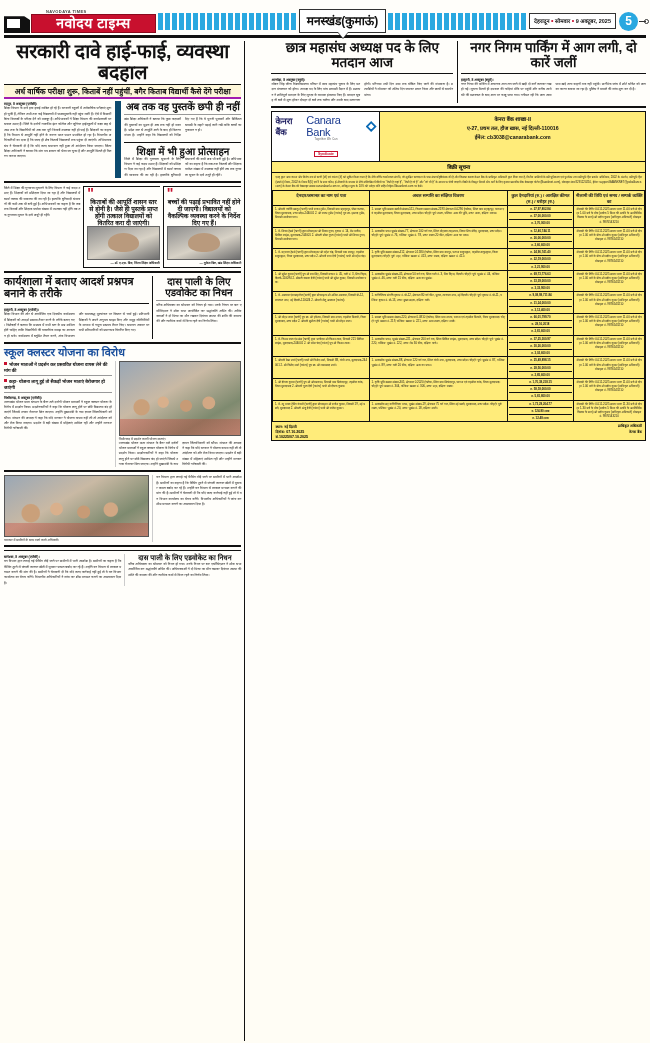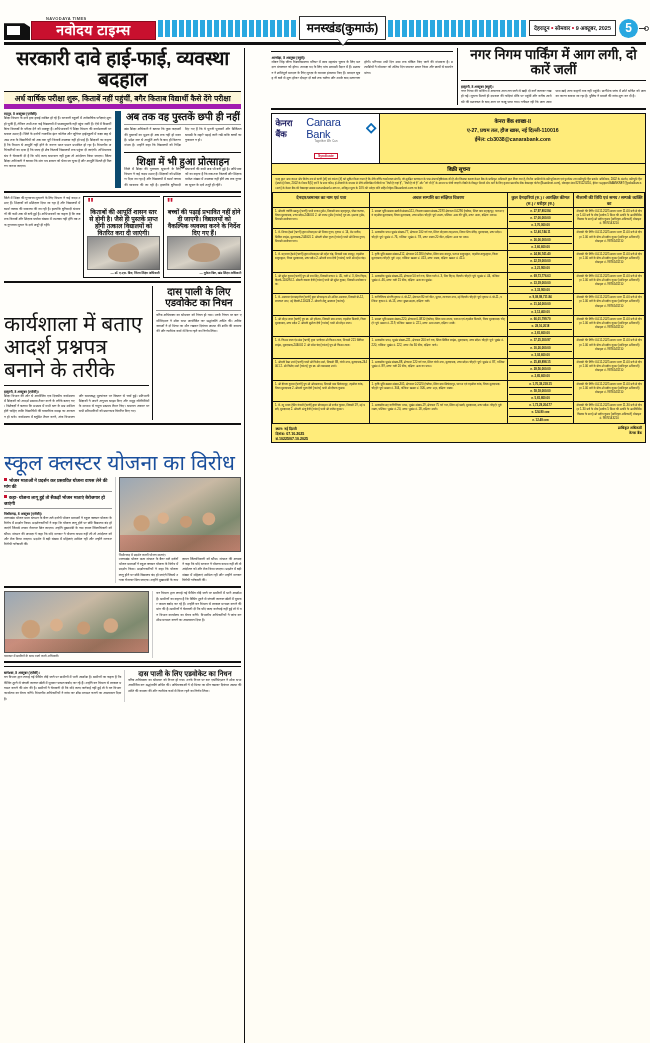--- a/index.html
+++ b/index.html
@@ -3,21 +3,21 @@
 <meta charset="utf-8">
 <style>
   * { box-sizing: border-box; margin:0; padding:0; }
   body {
     width:650px; height:1043px;
     background:#fffdf5;
     font-family:"Liberation Sans", sans-serif;
     position:relative;
     overflow:hidden;
   }
-  .page { width:650px; height:850px; position:relative; background:#fffefa; padding:8px 4px; }
+  .page { width:650px; height:850px; position:relative; background:#fffefa; padding:1px 4px; }
 
   
   .masthead { height:34px; position:relative; display:flex; align-items:center; padding-top:6px; }
   .logo-box { display:flex; flex-direction:column; width:152px; position:relative; }
   .logo-kicker { font-size:4px; letter-spacing:.4px; color:#444; font-weight:bold; margin-left:42px; }
   .logo-row { display:flex; align-items:flex-end; }
   .logo-mark { width:26px; height:17px; background:#111; position:relative; flex:none; margin-right:1px;
                clip-path: polygon(0 0, 78% 0, 100% 22%, 100% 100%, 0 100%); }
   .logo-mark::after { content:""; position:absolute; left:3px; top:3px; width:13px; height:9px; background:#fff; }
   .logo-name { background:#c8102e; color:#fff; font-weight:bold; font-size:14px; padding:1px 5px 2px;
@@ -35,25 +35,25 @@
   .pin { width:7px;height:1px;background:#333;margin-left:1px; }
   .pin::after{content:"";display:block;width:3px;height:3px;border:1px solid #333;border-radius:50%;margin-top:-2px;margin-left:5px;}
 
   
   .body-grid { display:flex; margin-top:3px; height:1000px;gap:22px; }
   .left-zone { width:250px; border-right:1px solid #111; padding-right:3px; }
   .right-zone { width:392px; padding-left:4px; }
 
   
   .hl-main { font-size:19.5px; font-weight:bold; line-height:1.06; letter-spacing:-.2px; text-align:center; color:#111; }
-  .hl-sub-band { background:#fdf6d8; border-top:1px solid #111; border-bottom:5px solid #a21caf; font-size:7.6px;
+  .hl-sub-band { background:#fdf6d8; border-top:1px solid #111; border-bottom:2px solid #a21caf; font-size:7.6px;
                  font-weight:bold; text-align:center; padding:1px 0; margin-top:2px; color:#111; }
   .hl-2 { font-size:13.5px; font-weight:bold; text-align:center; line-height:1.08; color:#111; }
   .hl-3 { font-size:10px; font-weight:bold; text-align:center; line-height:1.1; color:#111; }
-  .hl-sec { font-size:21px; font-weight:normal; line-height:1.08; color:#111;margin-top:27px; }
+  .hl-sec { font-size:11px; font-weight:bold; line-height:1.08; color:#111; }
   .hl-sec-blue { color:#1a4f9c; }
   .rule { border-top:1px solid #111; margin:3px 0; }
   .rule-thin { border-top:1px solid #999; margin:2px 0; }
   .rule-thick { border-top:2px solid #111; margin:3px 0; }
 
   
   .col { font-size:3.3px; line-height:1.62; text-align:justify; color:#2a2a2a; word-break:break-all; hyphens:auto; }
   .col-2 { column-count:2; column-gap:4px; }
   .byline { font-size:3.4px; font-weight:bold; color:#111; }
 
@@ -258,20 +258,21 @@
           <div class="col">वरिष्ठ अधिवक्ता का सोमवार को निधन हो गया। उनके निधन पर बार एसोसिएशन ने शोक सभा आयोजित कर श्रद्धांजलि अर्पित की। अधिवक्ताओं ने दो मिनट का मौन रखकर दिवंगत आत्मा की शांति की कामना की और न्यायिक कार्य से विरत रहने का निर्णय लिया।</div>
         </div>
       </div>
 
     </div>
 
     <div class="right-zone">
 
       <div style="display:flex;gap:4px;">
         <div style="width:49%;">
+          <div class="hl-2">छात्र महासंघ अध्यक्ष पद के लिए मतदान आज</div>
           <div class="rule"></div>
           <div class="byline">अल्मोड़ा, 8 अक्टूबर (ब्यूरो)।</div>
           <div class="col col-2">सोबन सिंह जीना विश्वविद्यालय परिसर में छात्र महासंघ चुनाव के लिए मतदान मंगलवार को होगा। अध्यक्ष पद के लिए पांच प्रत्याशी मैदान में हैं। प्रशासन ने शांतिपूर्ण मतदान के लिए सुरक्षा के व्यापक इंतजाम किए हैं। मतदान सुबह नौ बजे से शुरू होकर दोपहर दो बजे तक चलेगा और उसके बाद मतगणना होगी। परिणाम उसी दिन शाम तक घोषित किए जाने की संभावना है। प्रत्याशियों ने सोमवार को अंतिम दिन जमकर प्रचार किया और छात्रों से समर्थन मांगा।</div>
         </div>
         <div style="width:51%;border-left:1px solid #111;padding-left:3px;">
           <div class="hl-2">नगर निगम पार्किंग में आग लगी, दो कारें जलीं</div>
           <div class="rule"></div>
           <div class="byline">हल्द्वानी, 8 अक्टूबर (ब्यूरो)।</div>
           <div class="col col-2">नगर निगम की पार्किंग में अचानक आग लग जाने से खड़ी दो कारें जलकर राख हो गईं। सूचना मिलते ही दमकल की गाड़ियां मौके पर पहुंचीं और करीब आधे घंटे की मशक्कत के बाद आग पर काबू पाया गया। गनीमत रही कि आग आसपास खड़े अन्य वाहनों तक नहीं पहुंची। प्रारंभिक जांच में शॉर्ट सर्किट को आग का कारण बताया जा रहा है। पुलिस ने मामले की जांच शुरू कर दी है।</div>
         </div>

